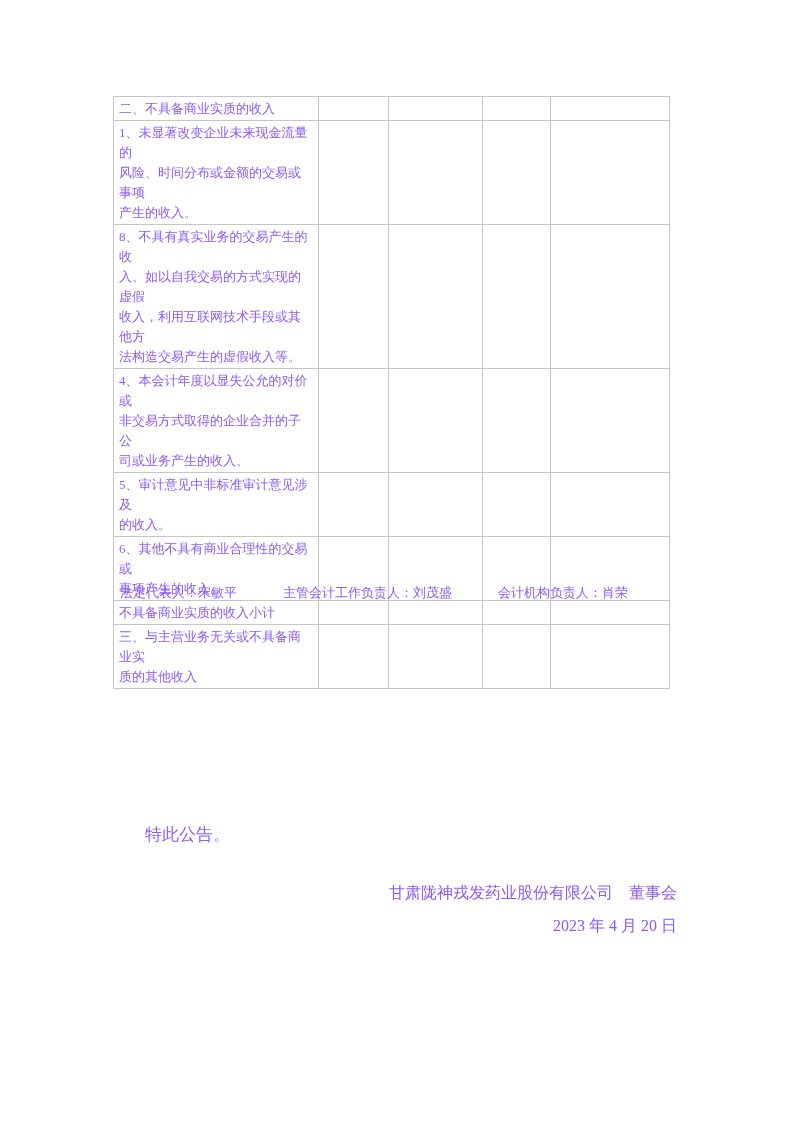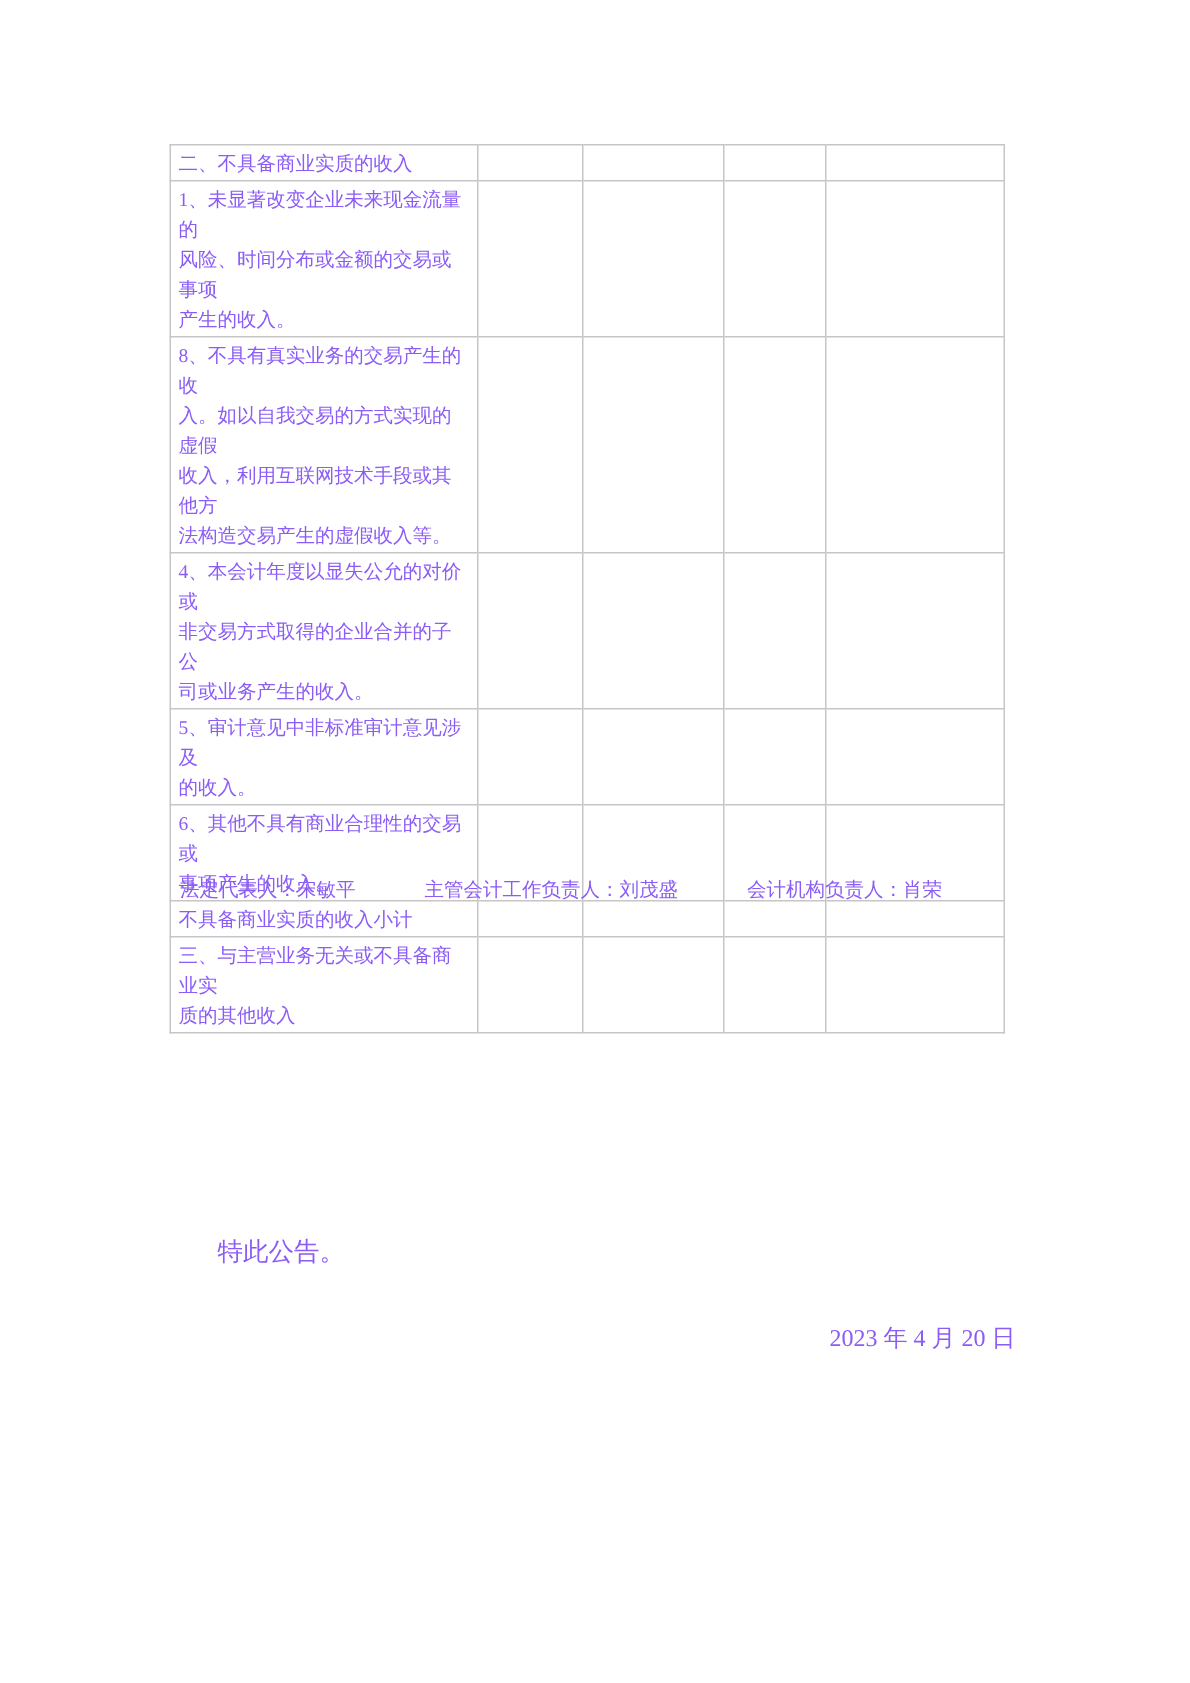--- a/index.html
+++ b/index.html
@@ -158,16 +158,17 @@
   <div class="sig-line">
     <span>法定代表人：宋敏平</span>
     <span>主管会计工作负责人：刘茂盛</span>
     <span>会计机构负责人：肖荣</span>
   </div>
 
 
   <p class="closing">特此公告。</p>
 
   <div class="signature-block">
+    <div>甘肃陇神戎发药业股份有限公司　董事会</div>
     <div>2023 年 4 月 20 日</div>
   </div>
 
 </div>
 
 </body></html>

